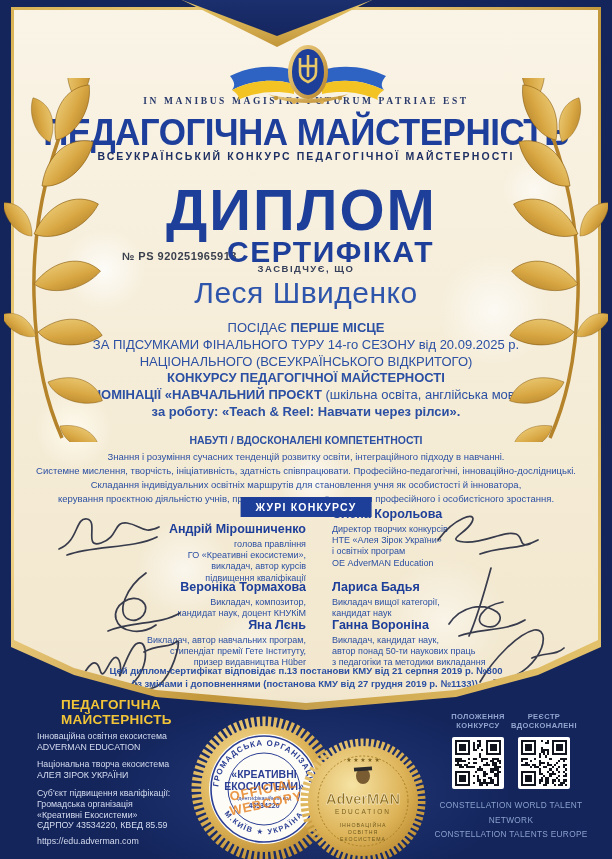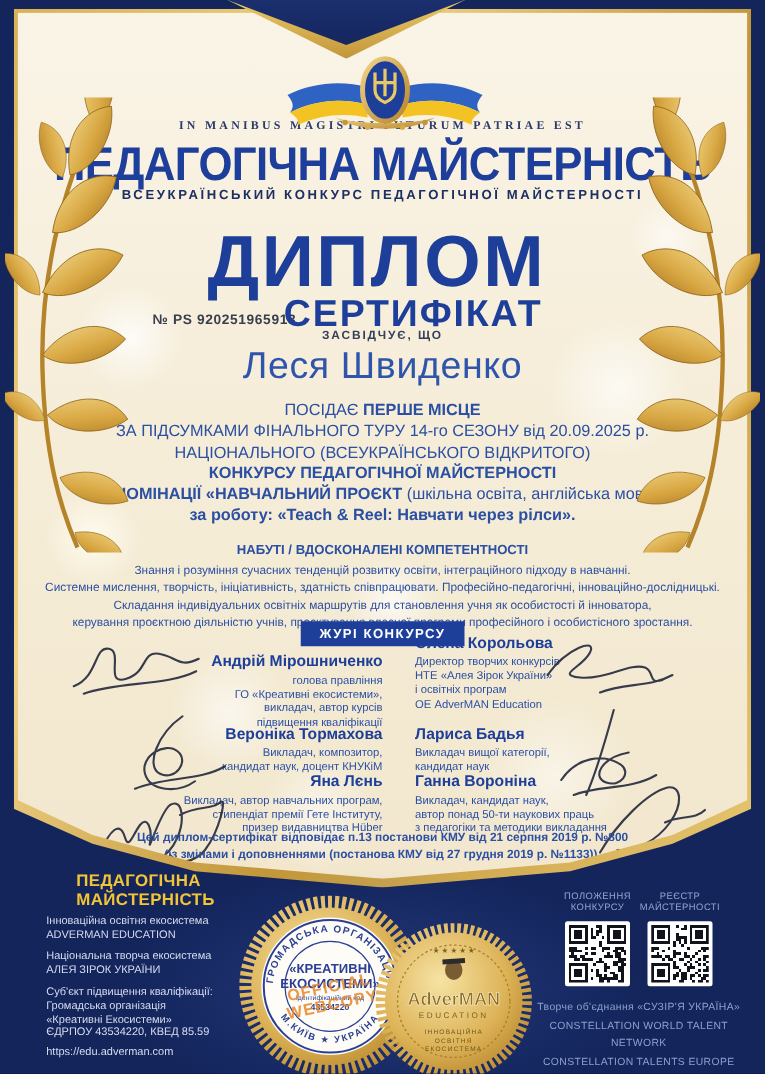--- a/index.html
+++ b/index.html
@@ -75,21 +75,21 @@
   .laurel.right{transform:scaleX(-1);}
 
   
   .footer-glow{position:absolute;left:0;top:690px;width:612px;height:169px;
     background:radial-gradient(260px 120px at 50% 60%, rgba(62,95,180,.35), rgba(62,95,180,0) 80%);}
   .f-brand{left:37px;top:697px;font-size:13.5px;line-height:15px;font-weight:800;color:#f2c437;letter-spacing:.3px;margin-left:24px;}
   .f-para{left:37px;font-size:8.8px;line-height:10.8px;color:#d5dcef;}
   .f-url{left:37px;top:836px;font-size:8.8px;color:#d5dcef;text-align:right;}
 
   .seal{position:absolute;z-index:3;}
-  .qr-label{font-size:7.5px;line-height:9px;font-weight:normal;color:#93a5cf;text-align:center;width:90px;letter-spacing:.4px;}
+  .qr-label{font-size:7.5px;line-height:9px;font-weight:bold;color:#93a5cf;text-align:center;width:90px;letter-spacing:.4px;}
   .qr{position:absolute;width:52px;height:52px;background:#fff;padding:3px;box-sizing:border-box;border-radius:2px;}
   .network{left:424px;top:798px;width:174px;text-align:center;font-size:8.3px;line-height:14.6px;color:#8aa0cc;letter-spacing:.3px;}
 </style>
 </head>
 <body>
 
 <div class="page">
 
   <div class="gold-frame"></div>
   <div class="cream">
@@ -305,21 +305,21 @@
     <text x="63" y="66" text-anchor="middle" font-size="14.5" font-weight="bold" fill="#8f6f20" stroke="#fff7e0" stroke-width=".45">AdverMAN</text>
     <text x="63" y="76" text-anchor="middle" font-size="6.5" letter-spacing="2" fill="#7c6220">EDUCATION</text>
     <text x="63" y="89" text-anchor="middle" font-size="5.2" letter-spacing="1" fill="#6e5a1e">ІННОВАЦІЙНА</text>
     <text x="63" y="96" text-anchor="middle" font-size="5.2" letter-spacing="1" fill="#6e5a1e">ОСВІТНЯ</text>
     <text x="63" y="103" text-anchor="middle" font-size="5.2" letter-spacing="1" fill="#6e5a1e">ЕКОСИСТЕМА</text>
   </svg>
 
   <div class="abs qr-label pre" style="left:433px;top:712px">ПОЛОЖЕННЯ
 КОНКУРСУ</div>
   <div class="abs qr-label pre" style="left:499px;top:712px">РЕЄСТР
-МАЙСТЕРНОСТІ</div>
+ВДОСКОНАЛЕНІ</div>
   <div class="qr" style="left:452px;top:737px"><svg viewBox="0 0 21 21" width="100%" height="100%" shape-rendering="crispEdges" fill="#10131c">
         <rect x="10" y="0" width="1" height="1"></rect>
         <rect x="11" y="0" width="1" height="1"></rect>
         <rect x="8" y="1" width="1" height="1"></rect>
         <rect x="11" y="1" width="1" height="1"></rect>
         <rect x="8" y="2" width="1" height="1"></rect>
         <rect x="10" y="2" width="1" height="1"></rect>
         <rect x="11" y="2" width="1" height="1"></rect>
         <rect x="8" y="3" width="1" height="1"></rect>
         <rect x="10" y="3" width="1" height="1"></rect>
@@ -541,18 +541,17 @@
         <rect x="2" y="2" width="3" height="3"></rect>
         <rect x="14" y="0" width="7" height="7"></rect>
         <rect fill="#fff" x="15" y="1" width="5" height="5"></rect>
         <rect x="16" y="2" width="3" height="3"></rect>
         <rect x="0" y="14" width="7" height="7"></rect>
         <rect fill="#fff" x="1" y="15" width="5" height="5"></rect>
         <rect x="2" y="16" width="3" height="3"></rect>
       </svg></div>
 
   <div class="abs network">
-    <div>Творче об'єднання «СУЗІР'Я УКРАЇНА»</div>
     <div>CONSTELLATION WORLD TALENT NETWORK</div>
     <div>CONSTELLATION TALENTS EUROPE</div>
   </div>
 
 </div>
 
 </body></html>

